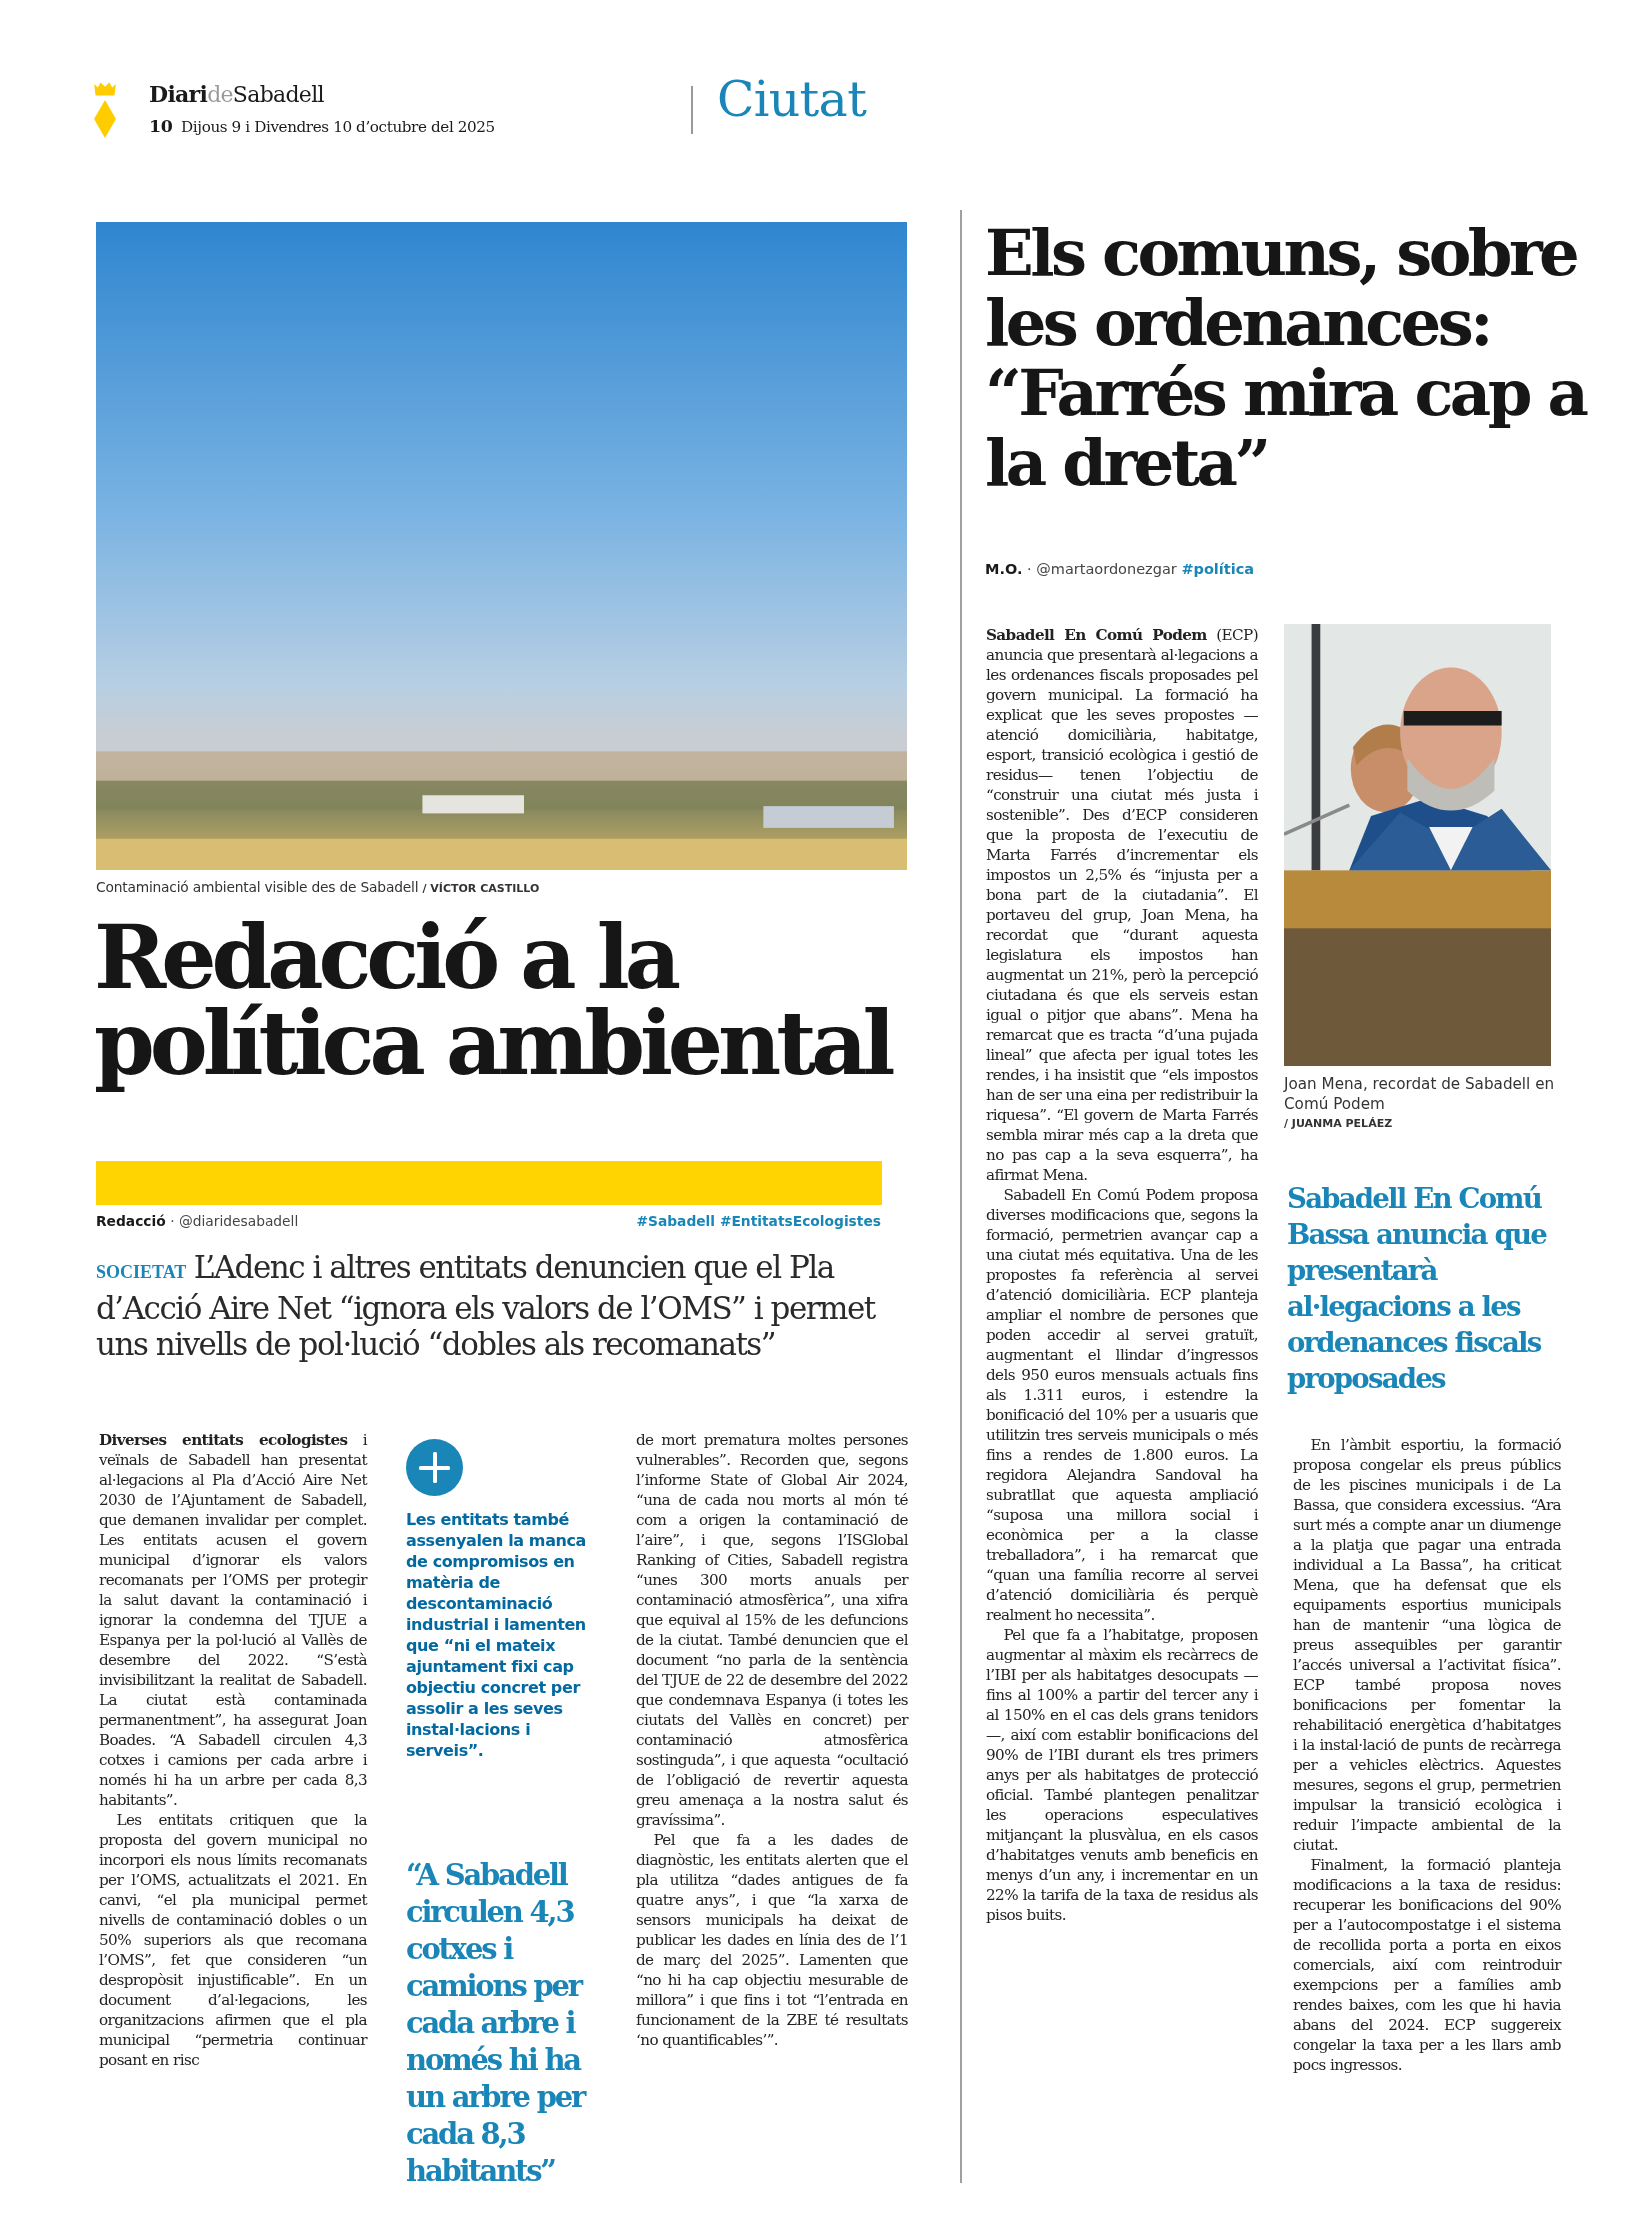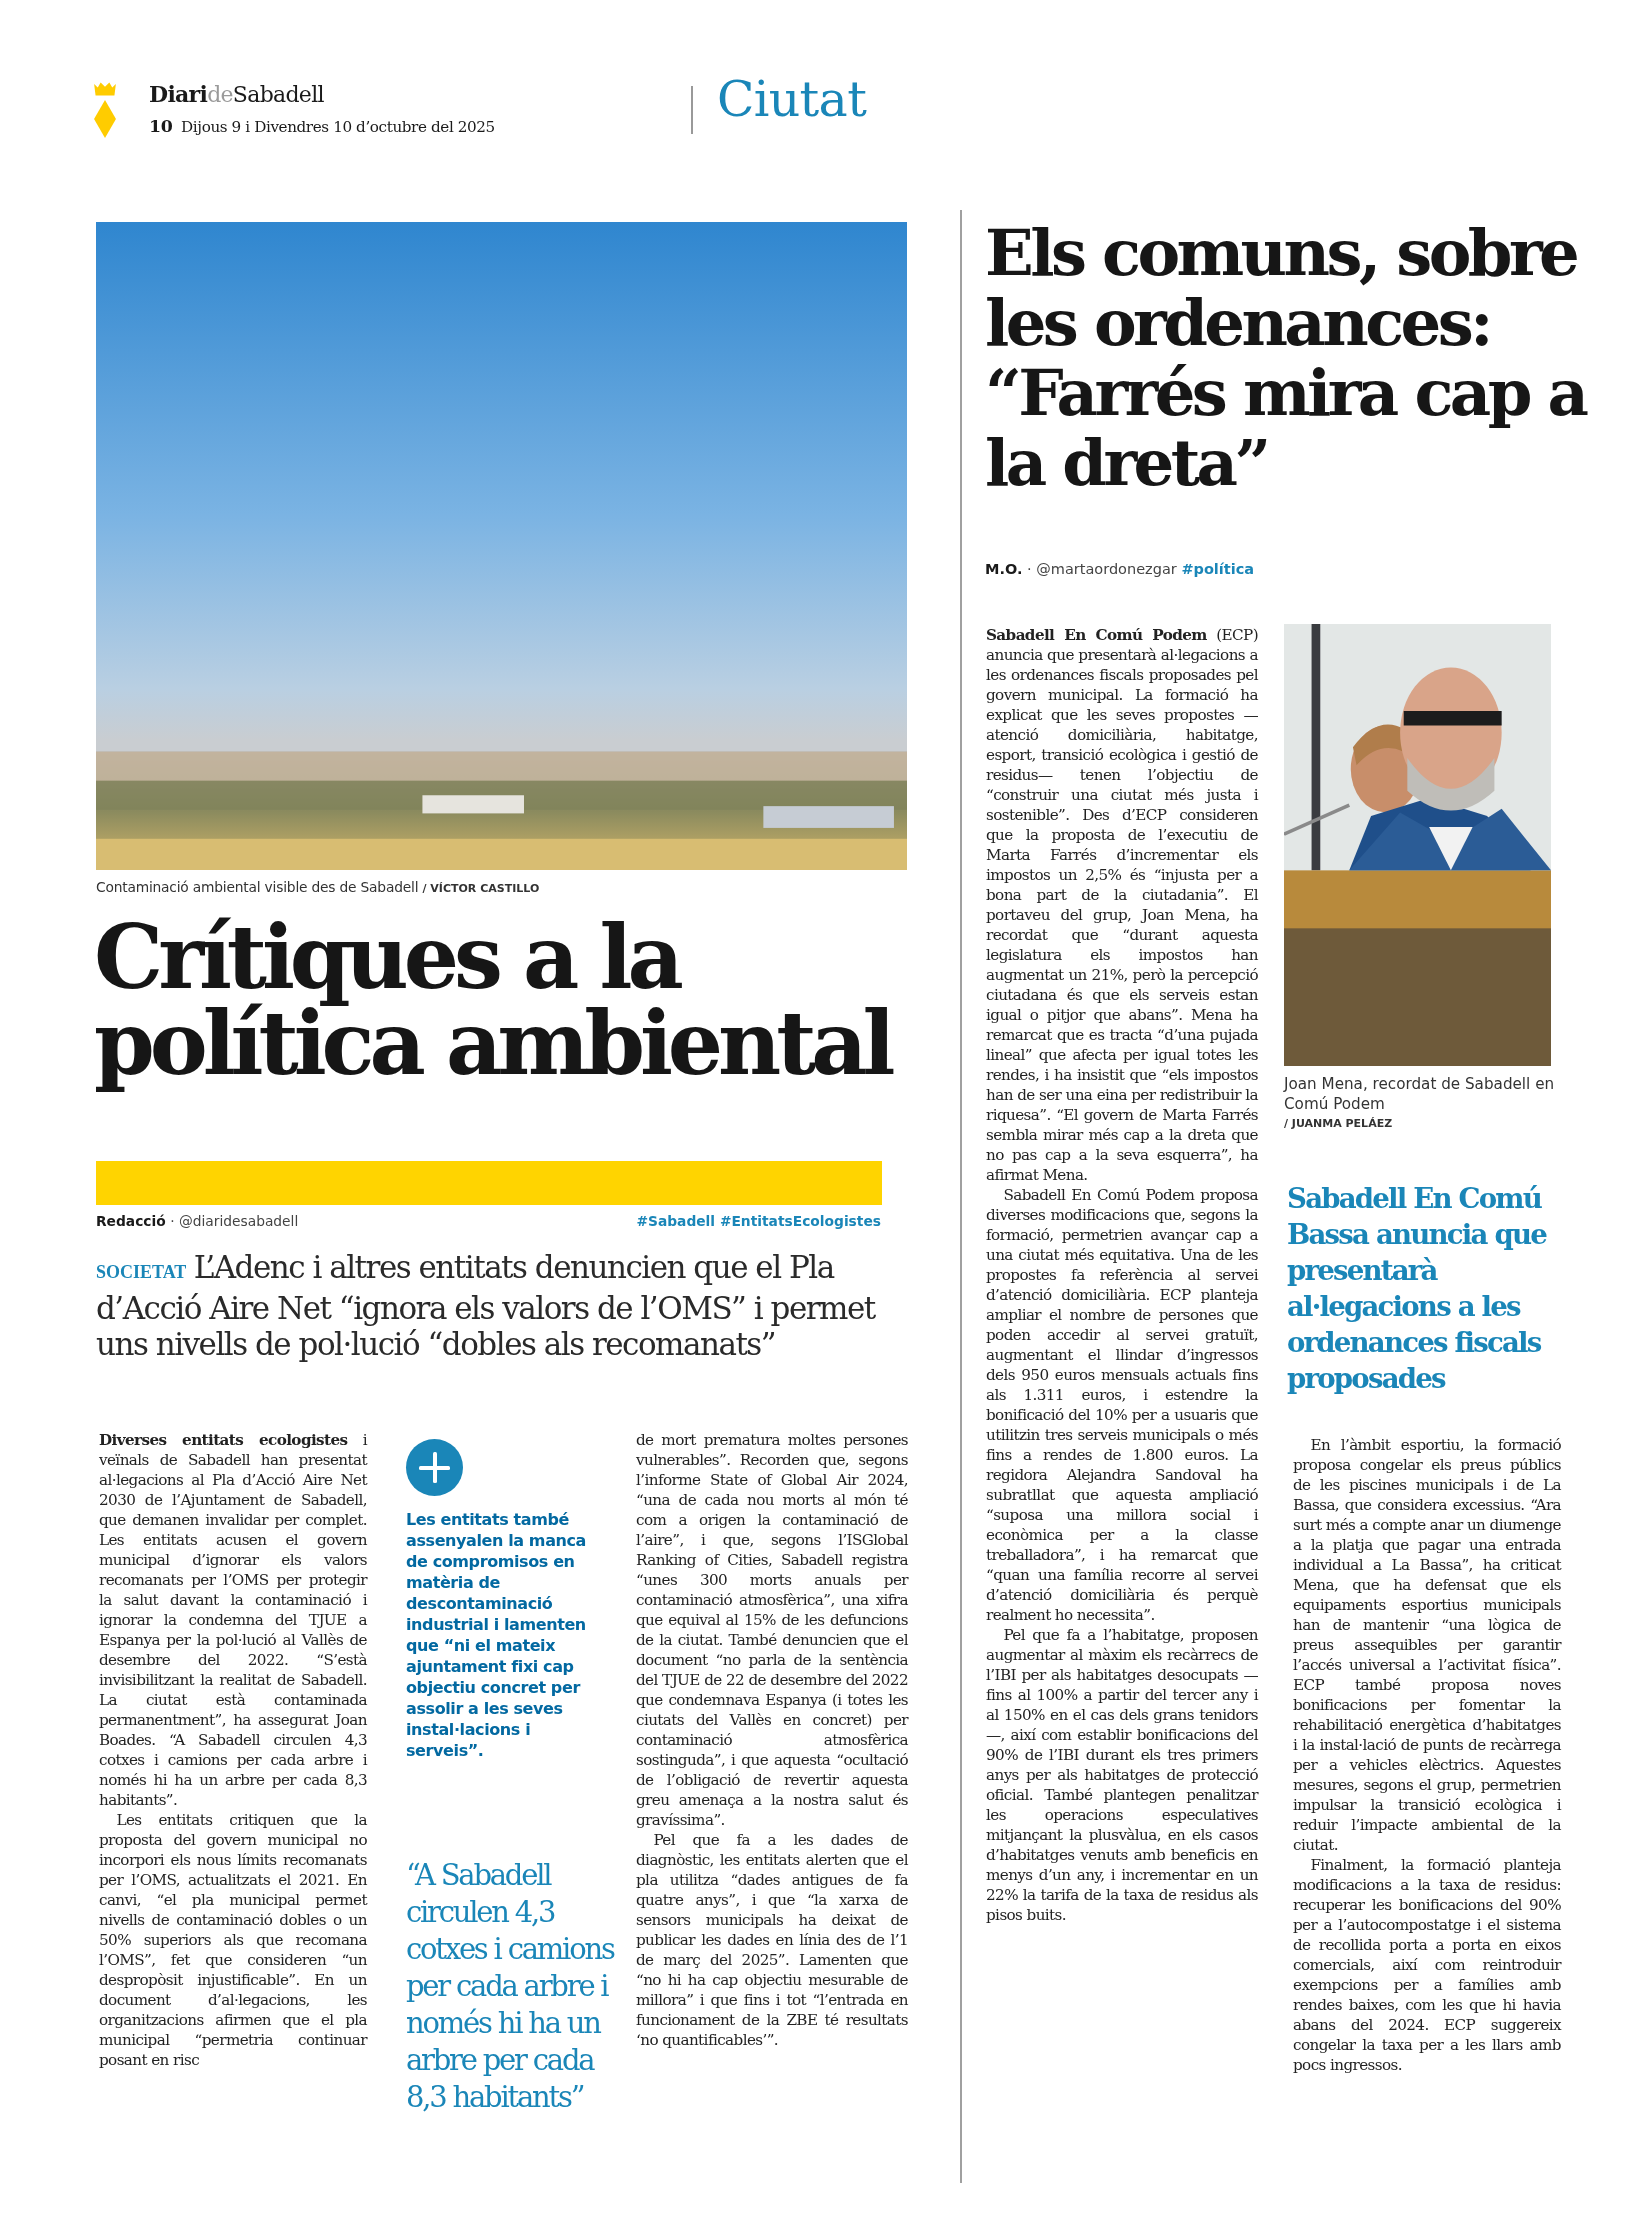--- a/index.html
+++ b/index.html
@@ -40,21 +40,21 @@
   .bodytext .lead { font-weight: bold; }
 
   .col1 { left: 99px; top: 1430px; width: 268px; }
   .col3 { left: 636px; top: 1430px; width: 272px; }
 
   .plus-circle { left: 406px; top: 1439px; width: 57px; height: 57px; border-radius: 50%; background: #1a86b8; }
   .plus-circle::before, .plus-circle::after { content: ""; position: absolute; background: #fff; border-radius: 1.5px; }
   .plus-circle::before { left: 27px; top: 13px; width: 3.6px; height: 30.5px; }
   .plus-circle::after { left: 13px; top: 27px; width: 30.5px; height: 3.6px; }
   .sidebar-note { left: 406px; top: 1509px; width: 203px; font-family: "DejaVu Sans", sans-serif; font-weight: bold; font-size: 16px; line-height: 21px; color: #0369a1; letter-spacing: -0.4px; }
-  .pullquote { left: 406px; top: 1857px; width: 218px; font-family: "DejaVu Serif", serif; font-weight: normal; font-size: 29px; line-height: 37px; color: #1a86b8; letter-spacing: -2.2px; }
+  .pullquote { left: 406px; top: 1857px; width: 218px; font-family: "DejaVu Serif", serif; font-weight: bold; font-size: 29px; line-height: 37px; color: #1a86b8; letter-spacing: -2.2px; }
 
   
   .vrule { left: 960px; top: 210px; width: 2.2px; height: 1973px; background: #a0a0a0; }
   .headline-right { left: 985px; top: 218px; width: 653px; font-family: "DejaVu Serif", serif; font-weight: bold; font-size: 64px; line-height: 70px; letter-spacing: -3.6px; color: #161616; }
   .byline-r { left: 985px; top: 561px; font-family: "DejaVu Sans", sans-serif; font-size: 14.5px; color: #444; }
   .byline-r b { color: #1a1a1a; }
   .byline-r .tag { color: #1a86b8; font-weight: bold; }
   .col4 { left: 986px; top: 625px; width: 272px; }
   .col5 { left: 1293px; top: 1435px; width: 268px; }
   .photo-mena { left: 1284px; top: 624px; width: 267px; height: 442px; overflow: hidden; }
@@ -107,21 +107,21 @@
     <rect x="0" y="850" width="1118" height="43" fill="#d8bd72"></rect>
     <rect x="920" y="805" width="180" height="30" fill="#c6ccd4"></rect>
     <rect x="450" y="790" width="140" height="25" fill="#e6e4de"></rect>
   </svg>
 </div>
 <div class="abs caption">
   <span>Contaminació ambiental visible des de Sabadell</span>
   <span class="credit">/ VÍCTOR CASTILLO</span>
 </div>
 
-<h1 class="abs headline-main" style="margin:0">Crítiques a la política ambiental</h1>
+<h1 class="abs headline-main" style="margin:0">Redacció a la política ambiental</h1>
 <div class="abs yellow-bar"></div>
 
 <div class="abs byline-l">
   <b>Redacció</b>
   <span>·</span>
   <span>@diaridesabadell</span>
 </div>
 <div class="abs tags-l">#Sabadell #EntitatsEcologistes</div>
 
 <div class="abs standfirst">

